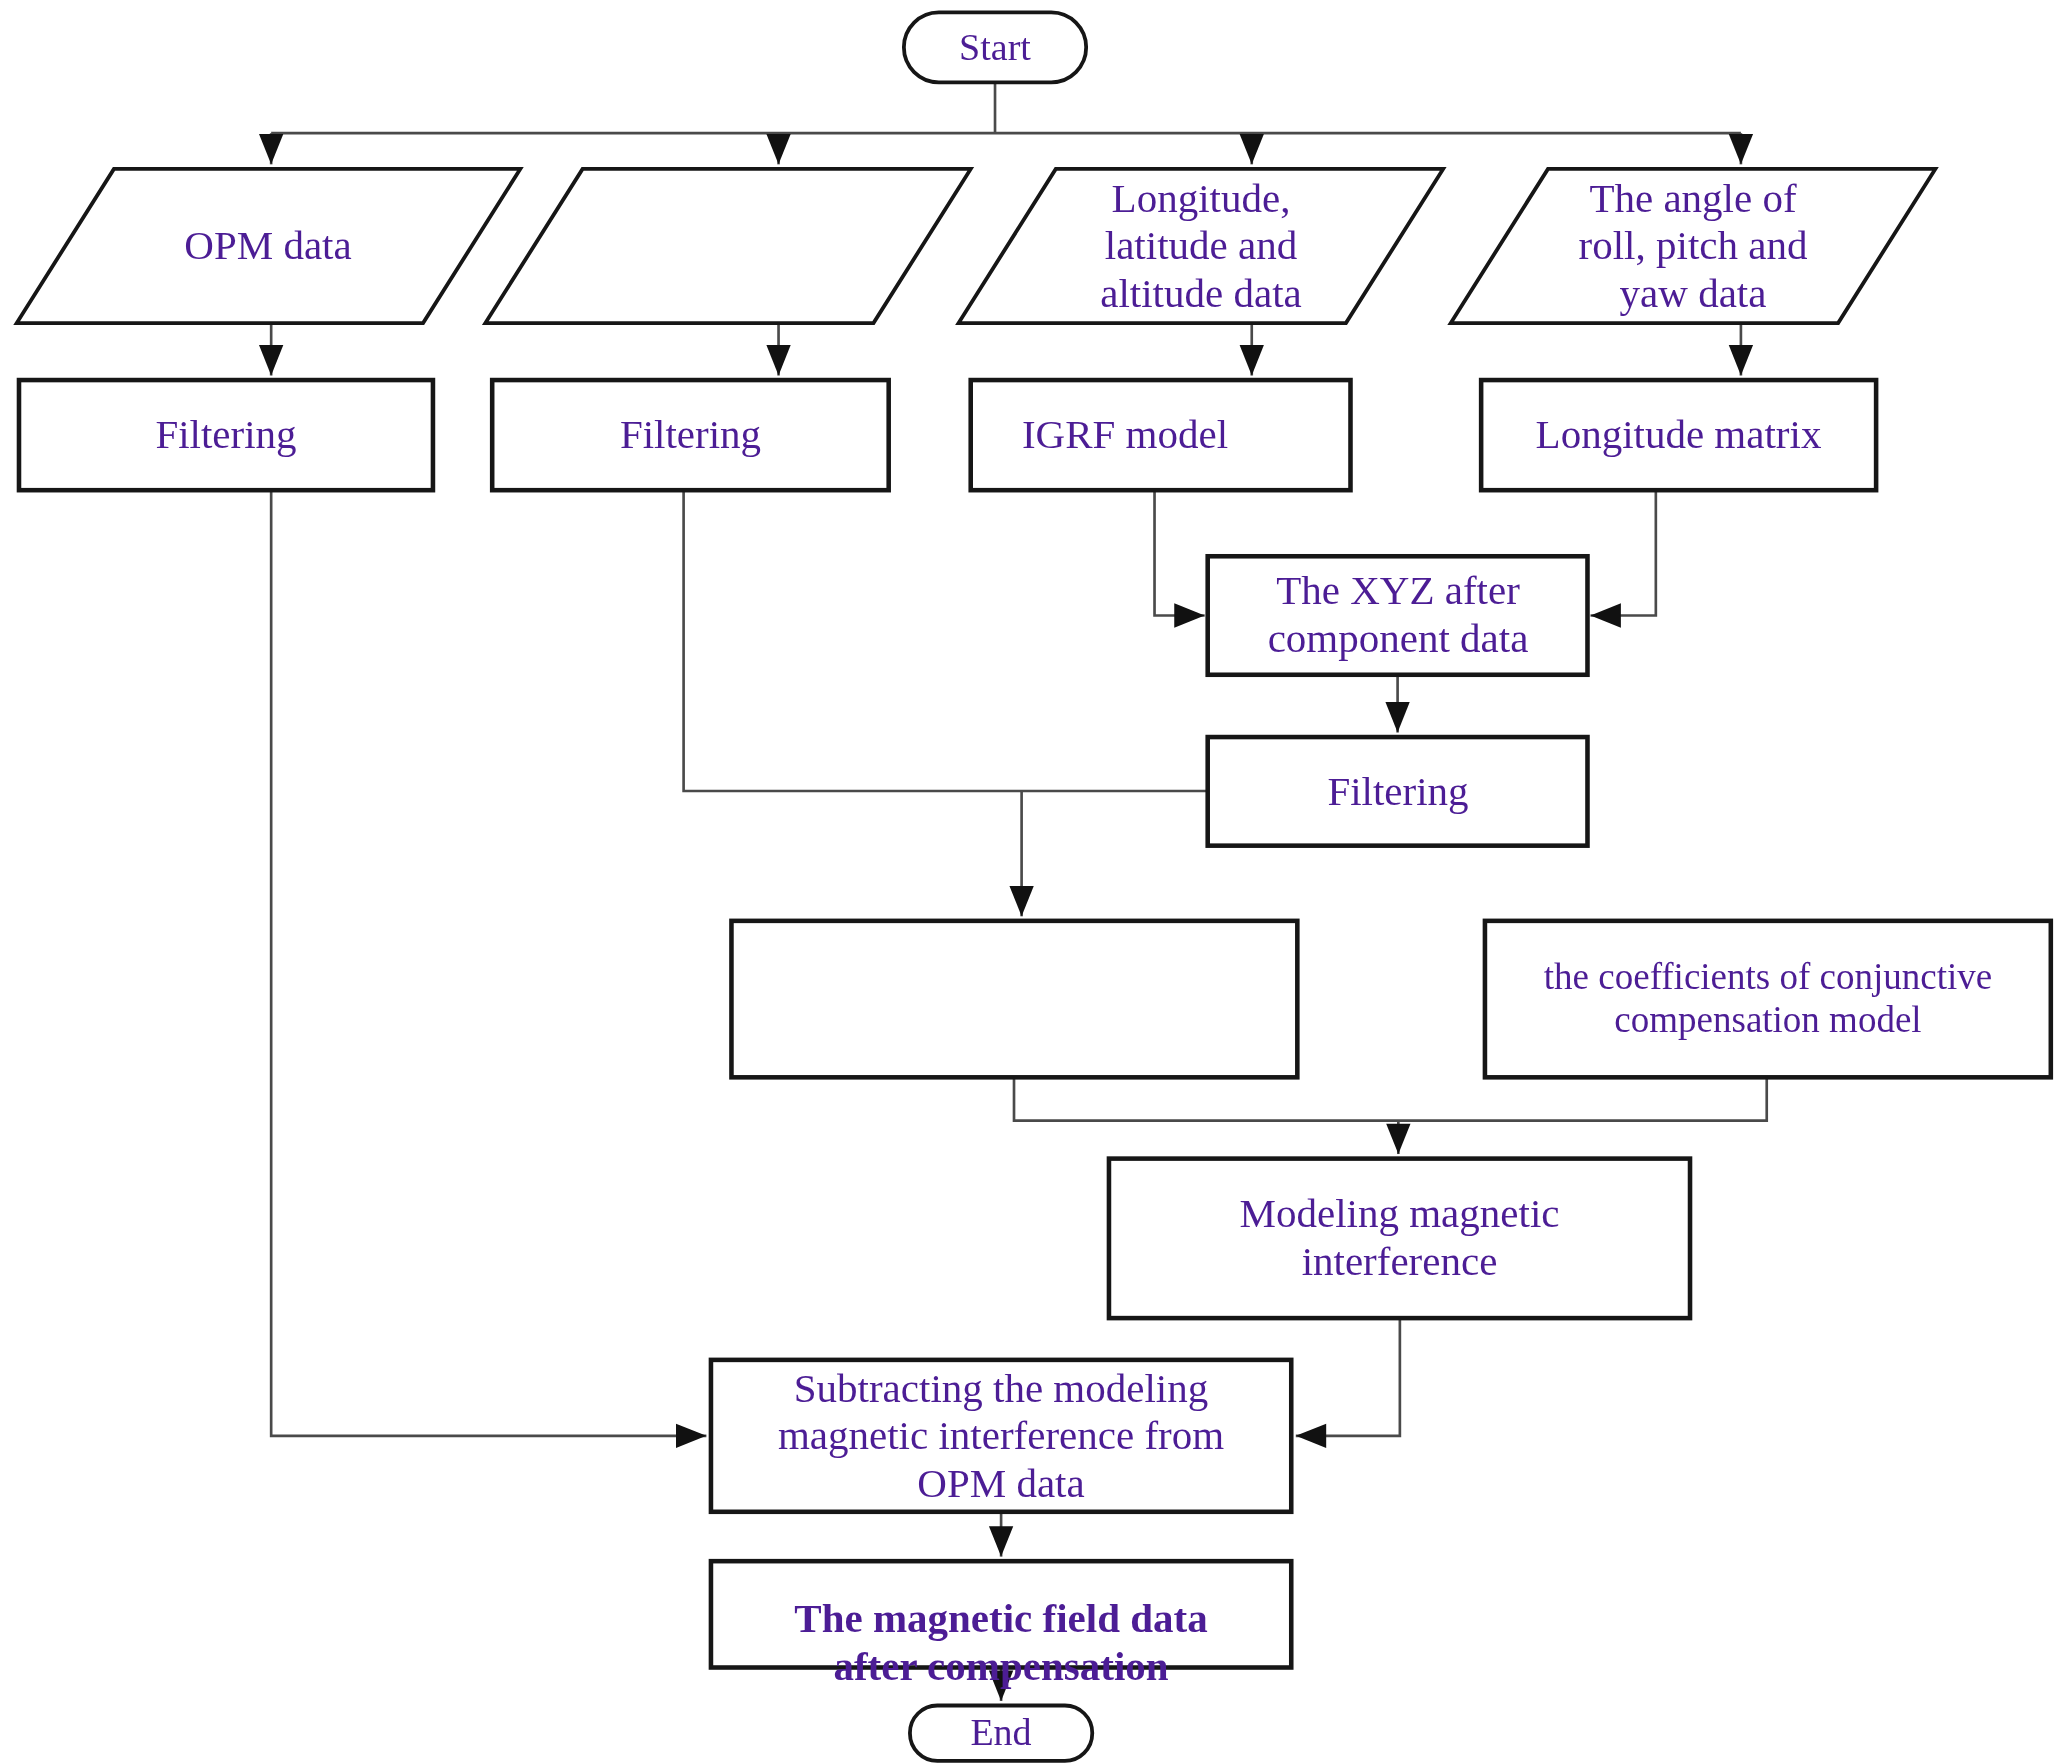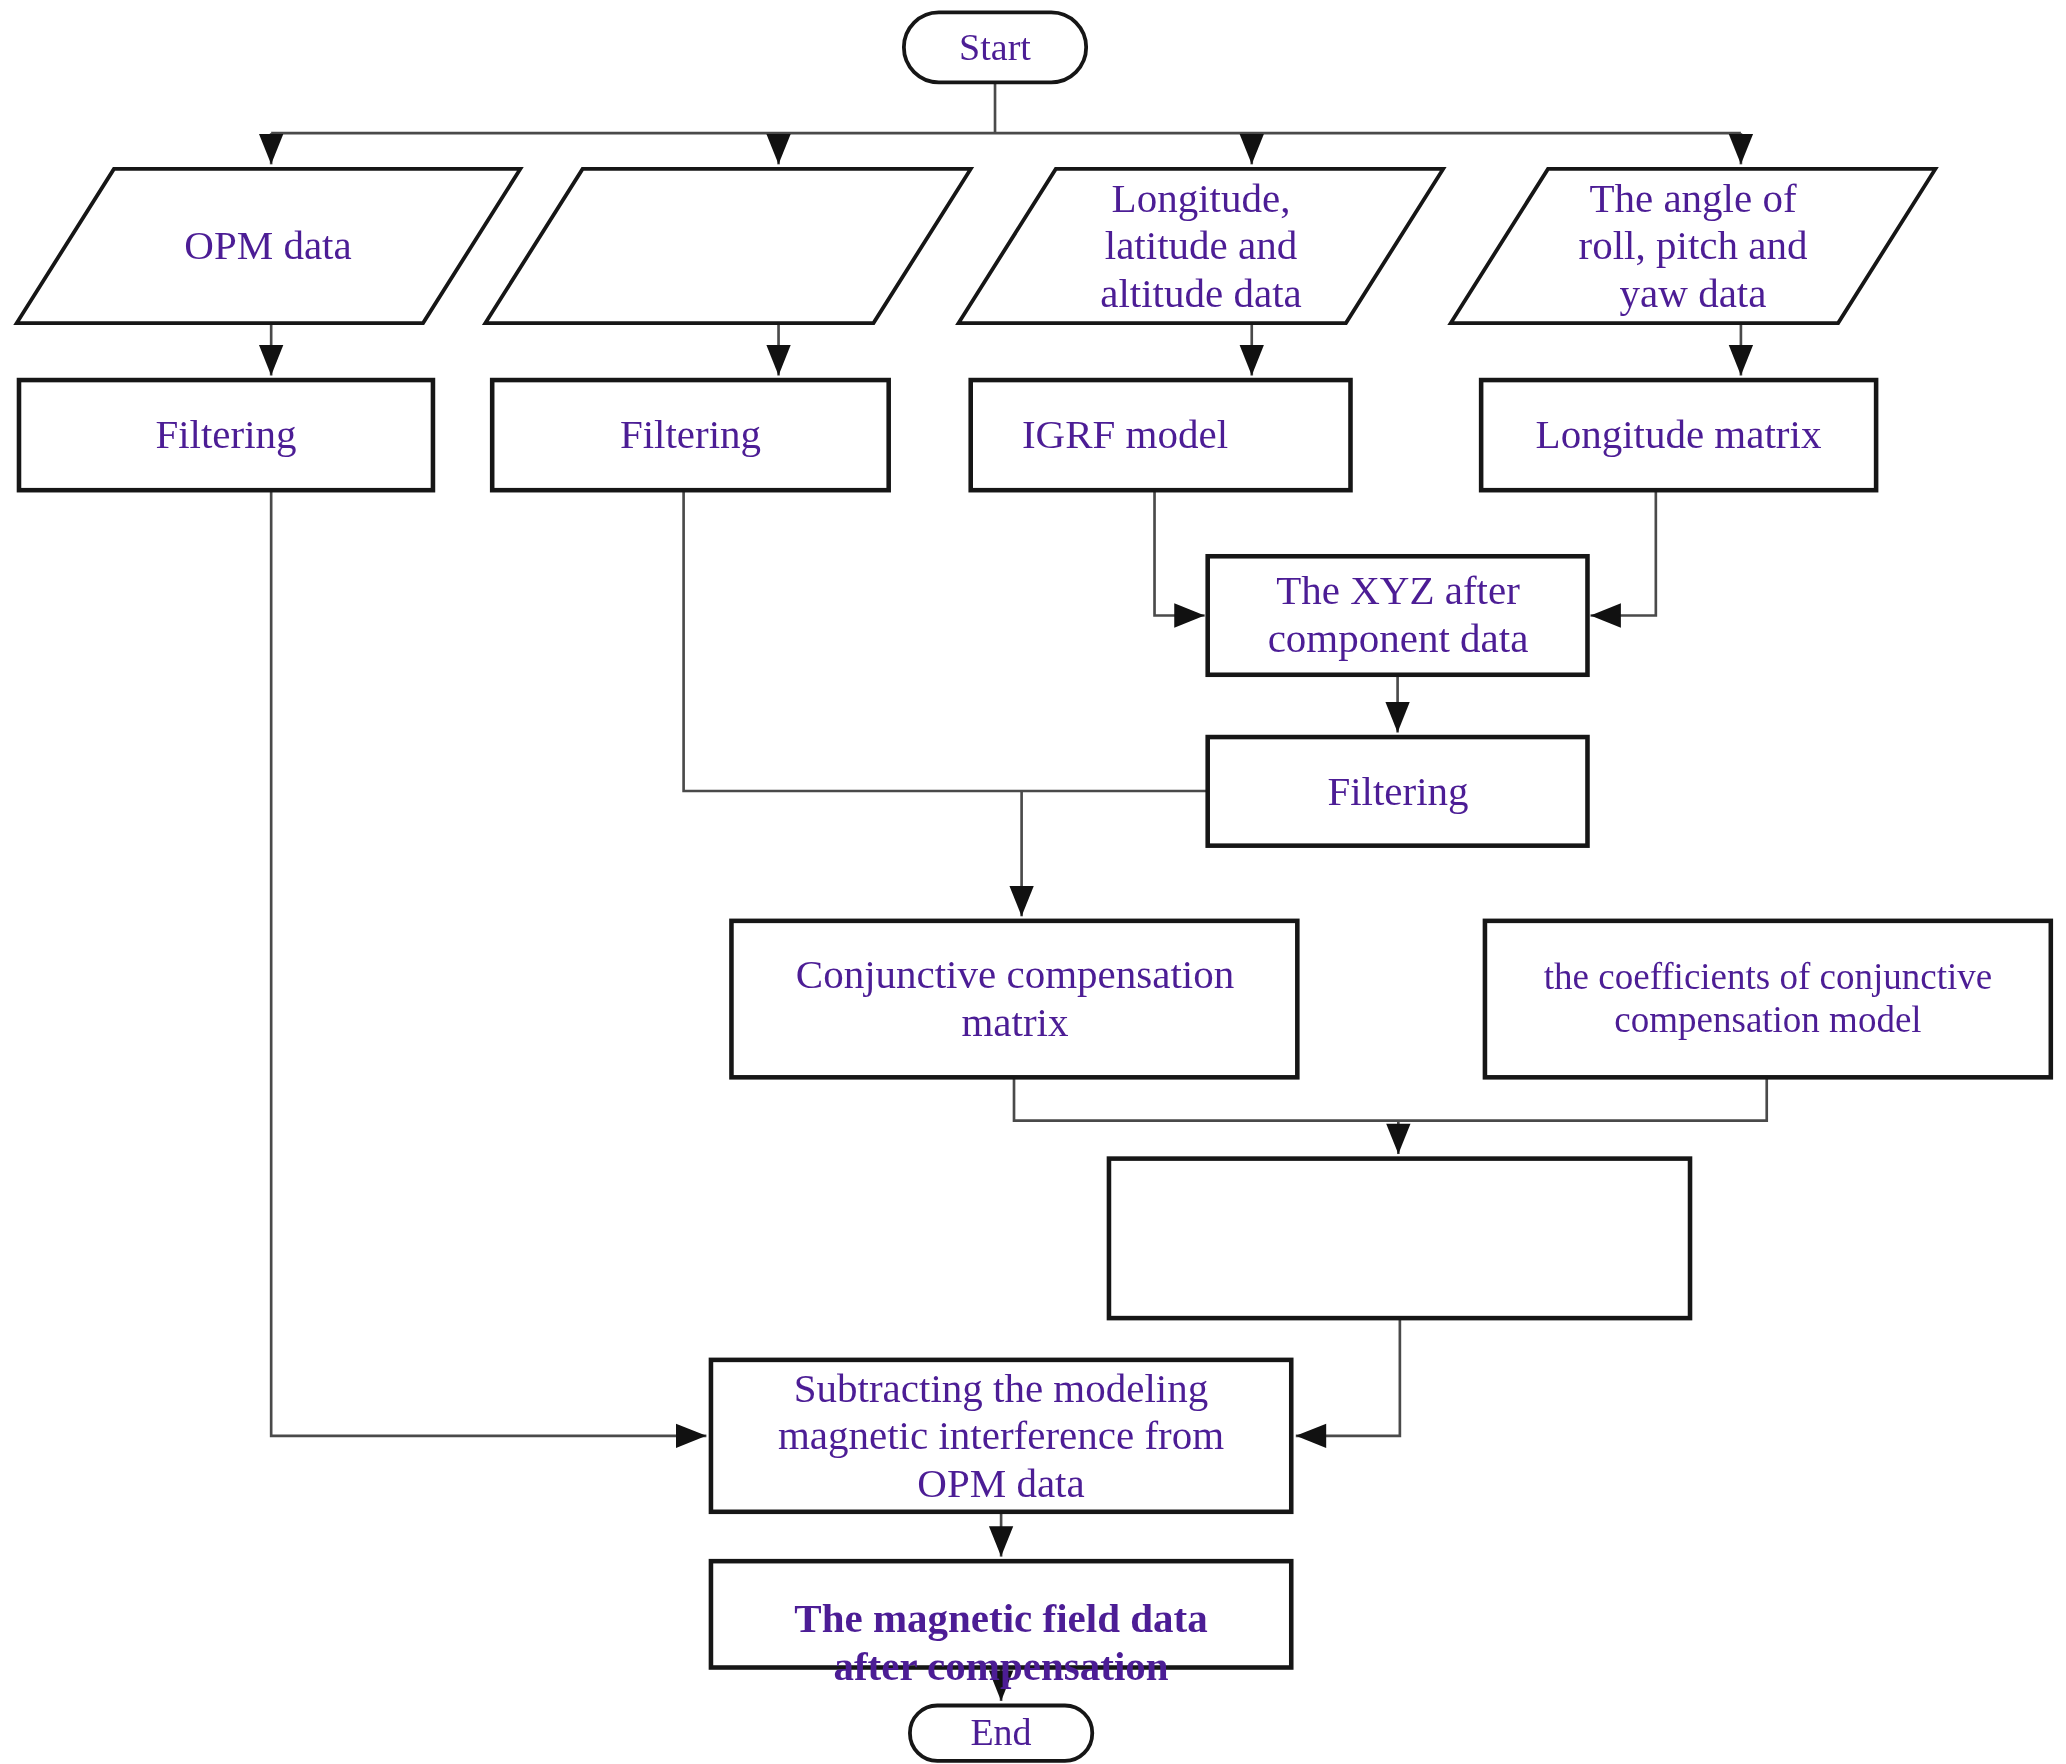--- a/index.html
+++ b/index.html
@@ -90,25 +90,25 @@
 
   <div class="lbl" style="left:19px;top:380px;width:414px;height:110px;">Filtering</div>
   <div class="lbl" style="left:492px;top:380px;width:397px;height:110px;">Filtering</div>
   <div class="lbl" style="left:935px;top:380px;width:380px;height:110px;">IGRF model</div>
   <div class="lbl" style="left:1481px;top:380px;width:395px;height:110px;">Longitude matrix</div>
 
   <div class="lbl" style="left:1208px;top:556px;width:380px;height:118px;">The XYZ after
 component data</div>
   <div class="lbl" style="left:1208px;top:737px;width:380px;height:109px;">Filtering</div>
 
-  <div class="lbl" style="left:732px;top:921px;width:566px;height:156px;">Conjunctive compensation
-matrix</div>
   <div class="lbl small" style="left:1485px;top:921px;width:566px;height:156px;">the coefficients of  conjunctive
 compensation model</div>
 
+  <div class="lbl" style="left:1109px;top:1158px;width:581px;height:160px;">Modeling magnetic
+interference</div>
   <div class="lbl" style="left:711px;top:1360px;width:580px;height:152px;">Subtracting the modeling
 magnetic interference from
 OPM data</div>
   <div class="lbl" style="left:711px;top:1590px;width:580px;height:106px;font-weight:bold;">The magnetic field data
 after compensation</div>
 
   <div class="lbl pill" style="left:910px;top:1705px;width:182px;height:55px;">End</div>
 
 </div>
 

